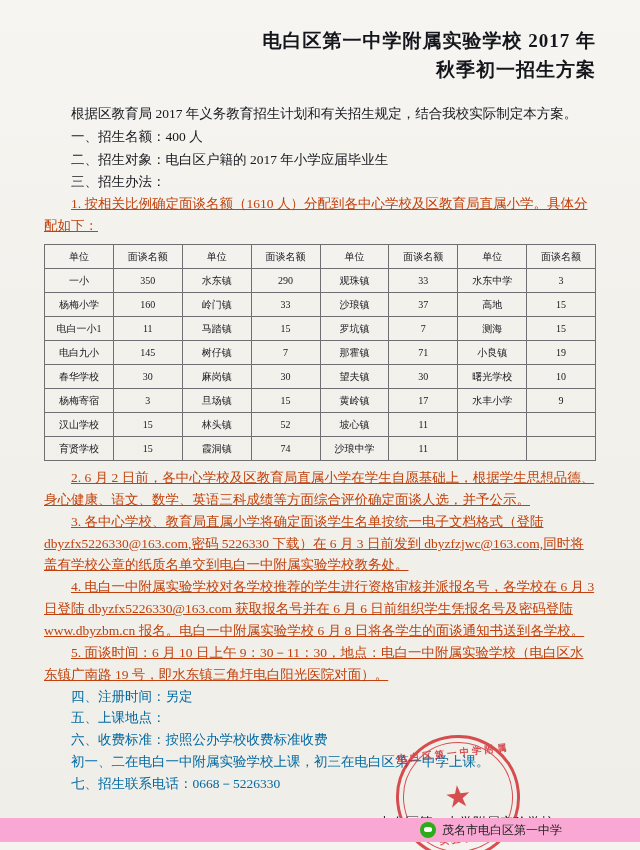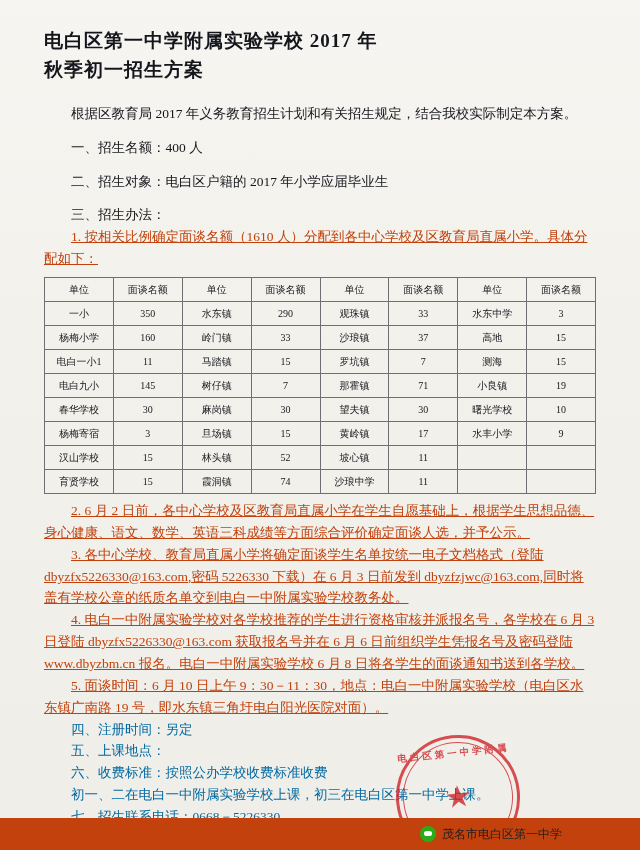--- a/index.html
+++ b/index.html
@@ -33,42 +33,42 @@
   }
   #content {
     position: absolute;
     left: 0; top: 0;
     width: 640px;
     height: 818px;
     padding: 26px 44px 0 44px;
     box-sizing: border-box;
   }
   .title {
-    text-align: left;
+    text-align: right;
     font-size: 19px;
     font-weight: bold;
     letter-spacing: 1px;
     line-height: 1.55;
     color: #14161c;
   }
   .title .line2 {
     display: block;
   }
   .para {
     font-size: 13.5px;
     line-height: 1.62;
     text-align: justify;
     margin-top: 18px;
     color: #15171c;
   }
   .indent2 { text-indent: 2em; }
   .list-item {
     font-size: 13.5px;
     line-height: 1.62;
-    margin-top: 12px;
+    margin-top: 1px;
     text-indent: 2em;
     color: #15171c;
   }
   .sub-item {
     font-size: 13.5px;
     line-height: 1.62;
     text-indent: 2em;
     color: #c2410c;
     text-decoration: underline;
   }
@@ -153,22 +153,22 @@
     color: #cf2026;
     letter-spacing: 2px;
     font-weight: bold;
   }
   
   #footer {
     position: absolute;
     left: 0;
     top: 818px;
     width: 640px;
-    height: 32px;
-    background: #c2410c;
+    height: 24px;
+    background: #f9a8d4;
     display: flex;
     align-items: center;
     padding-left: 420px;
     box-sizing: border-box;
   }
   #footer .wechat-icon {
     width: 16px;
     height: 16px;
     border-radius: 50%;
     background: #2aad19;

